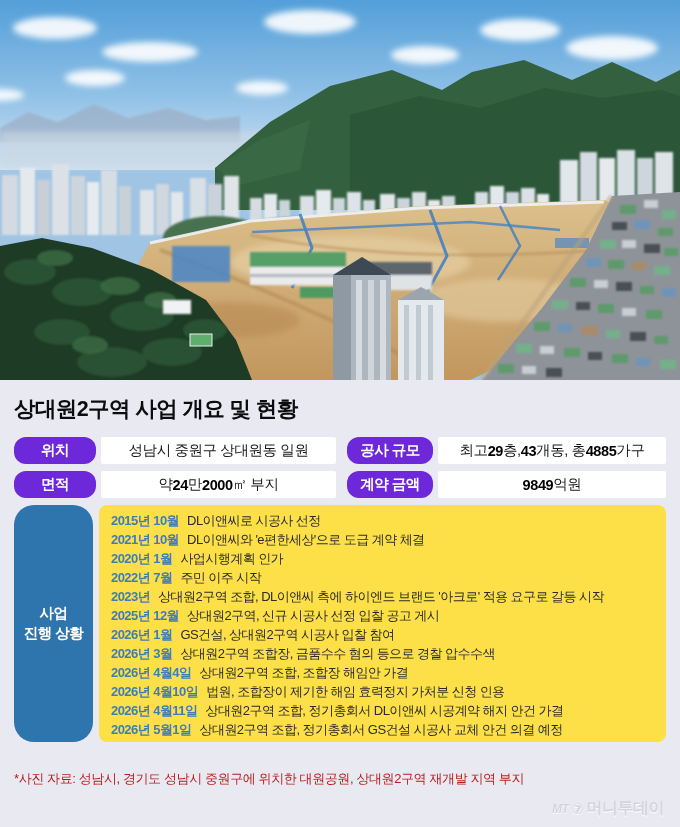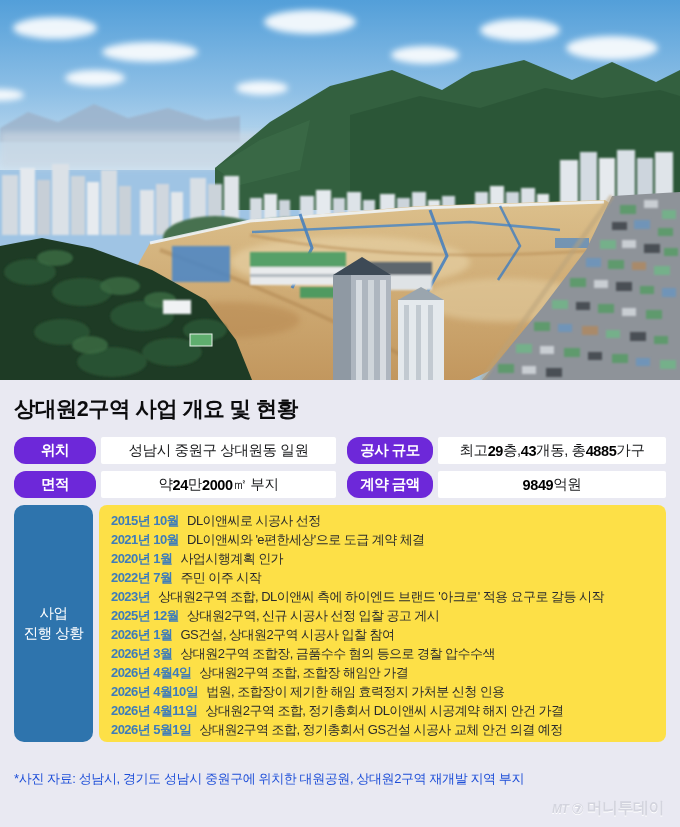--- a/index.html
+++ b/index.html
@@ -33,37 +33,37 @@
   .pair:nth-child(even) .cell-label{flex-basis:86px;}
   .cell-value{
     flex:1 1 auto;margin-left:5px;background:#ffffff;border-radius:2px;
     color:#17181a;font-size:14.5px;letter-spacing:-0.4px;
     display:flex;align-items:center;justify-content:center;white-space:nowrap;
   }
   .cell-value .b{font-weight:800;color:#000;}
 
   .progress{display:flex;margin:6px 14px 0 14px;height:237px;}
   .progress-label{
-    flex:0 0 79px;background:#2e74ad;border-radius:10px;
-    color:#fff;font-size:14.5px;font-weight:400;letter-spacing:-0.5px;line-height:1.35;
+    flex:0 0 79px;background:#2e74ad;border-radius:20px;
+    color:#fff;font-size:14.5px;font-weight:700;letter-spacing:-0.5px;line-height:1.35;
     display:flex;flex-direction:column;align-items:center;justify-content:center;text-align:center;
   }
   .progress-body{
     flex:1 1 auto;margin-left:6px;background:#fde047;border-radius:8px;
     padding:6px 8px 6px 12px;box-sizing:border-box;overflow:hidden;
   }
   .tl-row{
     height:19px;line-height:19px;white-space:nowrap;
     font-size:13px;letter-spacing:-0.55px;color:#2a2b2d;
   }
   .tl-date{color:#3e7cba;font-weight:700;margin-right:8px;}
   .tl-text{color:#2a2b2d;}
 
   .footnote{
-    margin:28px 14px 0 14px;font-size:13px;color:#1d4ed8;letter-spacing:-0.4px;
+    margin:28px 14px 0 14px;font-size:13px;color:#b91c1c;letter-spacing:-0.4px;
   }
   .brand{
     position:absolute;right:16px;bottom:8px;
     color:#d3d4de;text-shadow:0 1px 0 #ffffff;
     font-size:16px;font-weight:700;letter-spacing:-0.5px;
     display:flex;align-items:center;gap:3px;user-select:none;
   }
   .brand .mt{font-style:italic;font-size:12px;font-weight:700;}
   .brand .sym{font-style:italic;font-size:15px;}
 </style>

